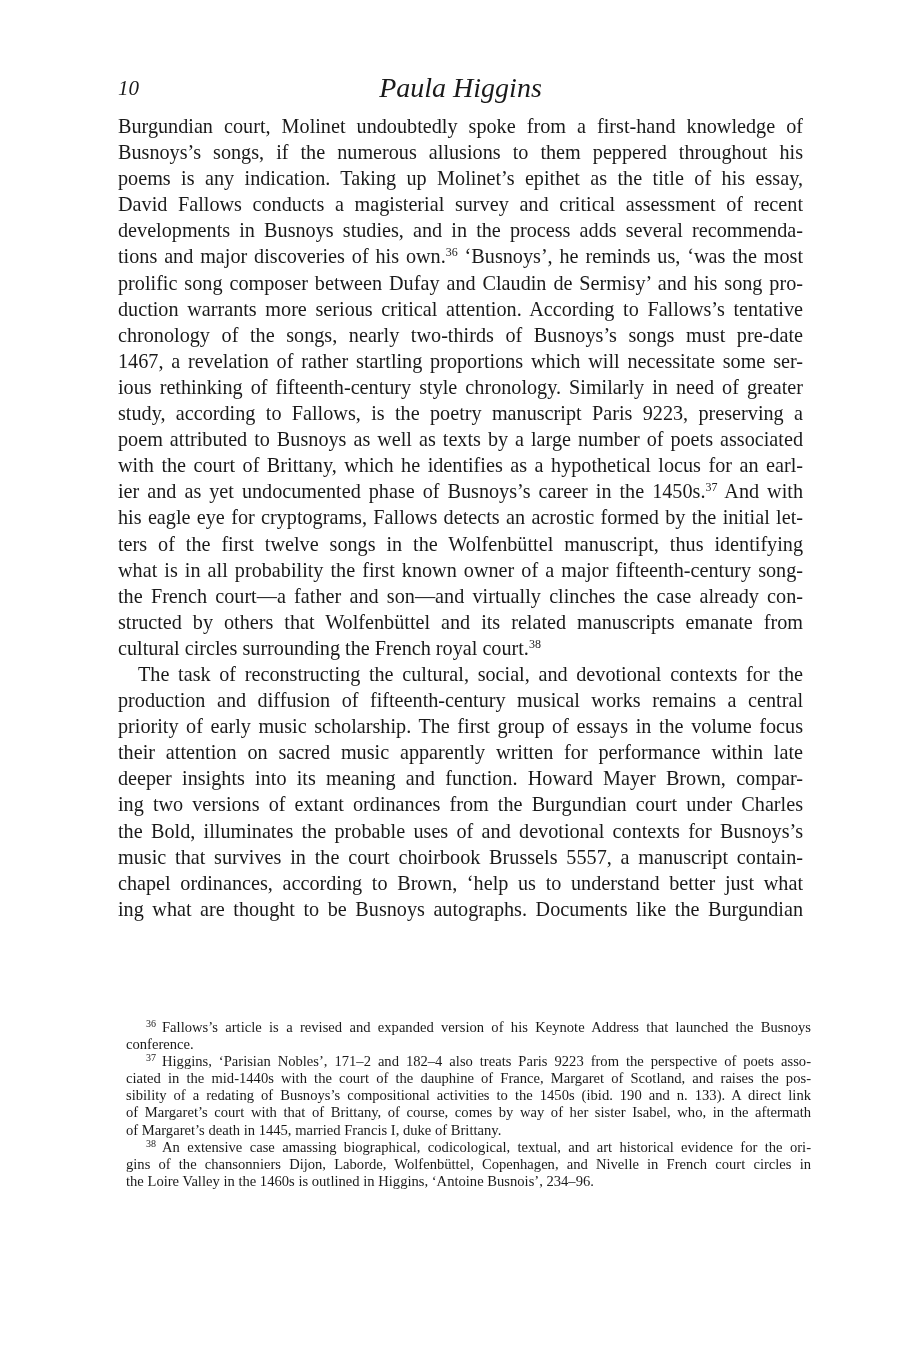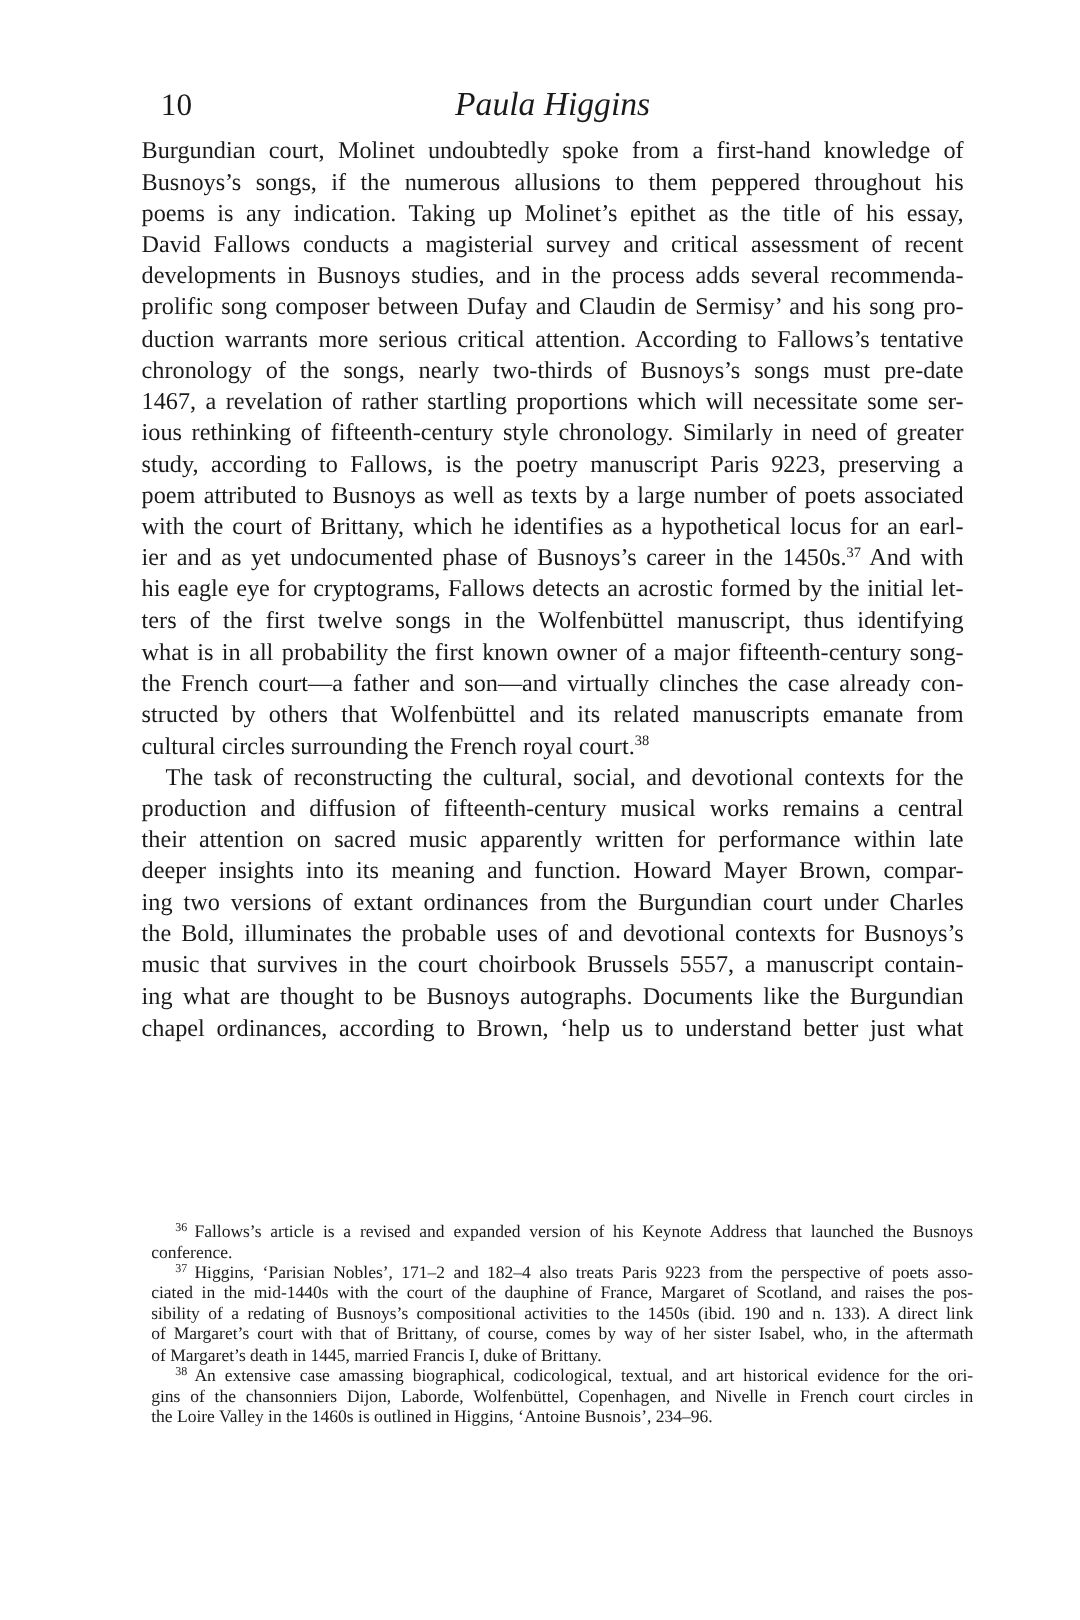--- a/index.html
+++ b/index.html
@@ -1,19 +1,19 @@
 <!DOCTYPE html>
 <html><head>
 <meta charset="utf-8">
 <style>
   html, body { margin: 0; padding: 0; background: #ffffff; }
   body { width: 900px; height: 1350px; position: relative; overflow: hidden; color: #1a1a1a; font-family: "Liberation Serif", "DejaVu Serif", serif; }
   .page { position: absolute; left: 0; top: 0; width: 900px; height: 1350px; }
   .running-head { position: absolute; left: 118px; top: 74px; width: 685px; height: 28px; }
-  .folio { position: absolute; left: 16px; top: 0; font-size: 26px; line-height: 28px; }
+  .folio { position: absolute; left: 0; top: 0; font-size: 21px; line-height: 28px; font-style: italic; }
   .author-head { position: absolute; left: 0; right: 0; top: 0; text-align: center; font-style: italic; font-size: 28px; line-height: 28px; }
   .body-text { position: absolute; left: 118px; top: 113px; width: 685px; }
   .line { display: block; font-size: 20.2px; line-height: 26.1px; height: 26.1px; white-space: nowrap; text-align: justify; text-align-last: justify; }
   .line.last { text-align-last: left; }
   .line.indent { padding-left: 20px; }
   sup, .sup { font-size: 12px; vertical-align: 7px; line-height: 0; }
   .footnotes { position: absolute; left: 126px; top: 1019px; width: 685px; }
   .fline { display: block; font-size: 14.6px; line-height: 17.1px; height: 17.1px; white-space: nowrap; text-align: justify; text-align-last: justify; }
   .fline.last { text-align-last: left; }
   .fline.indent { padding-left: 20px; }
@@ -28,46 +28,48 @@
     <span class="author-head">Paula Higgins</span>
   </div>
 
   <div class="body-text">
     <div>
       <span class="line">Burgundian court, Molinet undoubtedly spoke from a first-hand knowledge of</span>
       <span class="line">Busnoys’s songs, if the numerous allusions to them peppered throughout his</span>
       <span class="line">poems is any indication. Taking up Molinet’s epithet as the title of his essay,</span>
       <span class="line">David Fallows conducts a magisterial survey and critical assessment of recent</span>
       <span class="line">developments in Busnoys studies, and in the process adds several recommenda-</span>
+      <span class="line">tions and major discoveries of his own.<span class="sup">36</span> ‘Busnoys’, he reminds us, ‘was the most</span>
       <span class="line">prolific song composer between Dufay and Claudin de Sermisy’ and his song pro-</span>
       <span class="line">duction warrants more serious critical attention. According to Fallows’s tentative</span>
       <span class="line">chronology of the songs, nearly two-thirds of Busnoys’s songs must pre-date</span>
       <span class="line">1467, a revelation of rather startling proportions which will necessitate some ser-</span>
       <span class="line">ious rethinking of fifteenth-century style chronology. Similarly in need of greater</span>
       <span class="line">study, according to Fallows, is the poetry manuscript Paris 9223, preserving a</span>
       <span class="line">poem attributed to Busnoys as well as texts by a large number of poets associated</span>
       <span class="line">with the court of Brittany, which he identifies as a hypothetical locus for an earl-</span>
       <span class="line">ier and as yet undocumented phase of Busnoys’s career in the 1450s.<span class="sup">37</span> And with</span>
       <span class="line">his eagle eye for cryptograms, Fallows detects an acrostic formed by the initial let-</span>
       <span class="line">ters of the first twelve songs in the Wolfenbüttel manuscript, thus identifying</span>
       <span class="line">what is in all probability the first known owner of a major fifteenth-century song-</span>
       <span class="line">the French court—a father and son—and virtually clinches the case already con-</span>
       <span class="line">structed by others that Wolfenbüttel and its related manuscripts emanate from</span>
       <span class="line last">cultural circles surrounding the French royal court.<span class="sup">38</span></span>
     </div>
     <div>
       <span class="line indent">The task of reconstructing the cultural, social, and devotional contexts for the</span>
       <span class="line">production and diffusion of fifteenth-century musical works remains a central</span>
+      <span class="line">priority of early music scholarship. The first group of essays in the volume focus</span>
       <span class="line">their attention on sacred music apparently written for performance within late</span>
       <span class="line">deeper insights into its meaning and function. Howard Mayer Brown, compar-</span>
       <span class="line">ing two versions of extant ordinances from the Burgundian court under Charles</span>
       <span class="line">the Bold, illuminates the probable uses of and devotional contexts for Busnoys’s</span>
       <span class="line">music that survives in the court choirbook Brussels 5557, a manuscript contain-</span>
+      <span class="line">chapel ordinances, according to Brown, ‘help us to understand better just what</span>
       <span class="line">ing what are thought to be Busnoys autographs. Documents like the Burgundian</span>
-      <span class="line">chapel ordinances, according to Brown, ‘help us to understand better just what</span>
     </div>
   </div>
 
   <div class="footnotes">
     <div>
       <span class="fline indent"><span class="fnum">36</span><span>Fallows’s article is a revised and expanded version of his Keynote Address that launched the Busnoys</span></span>
       <span class="fline last">conference.</span>
     </div>
     <div>
       <span class="fline indent"><span class="fnum">37</span><span>Higgins, ‘Parisian Nobles’, 171–2 and 182–4 also treats Paris 9223 from the perspective of poets asso-</span></span>

